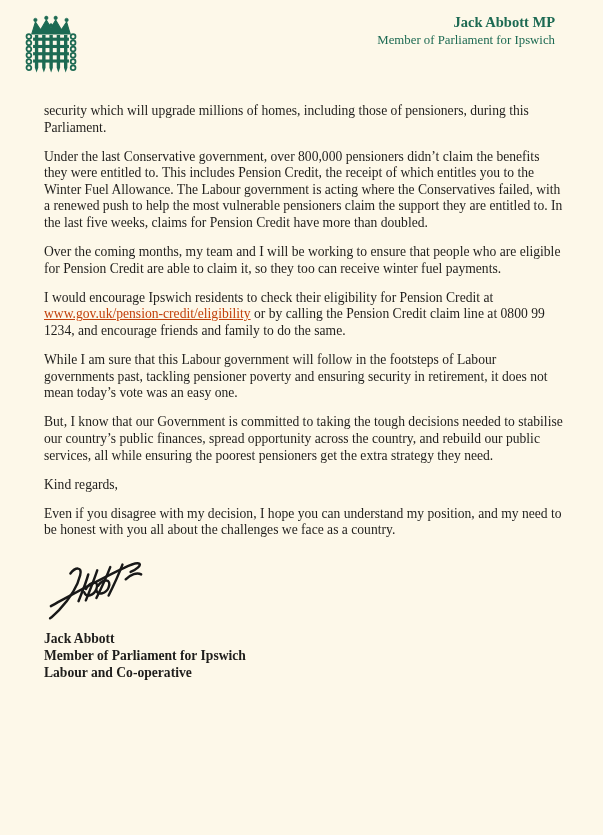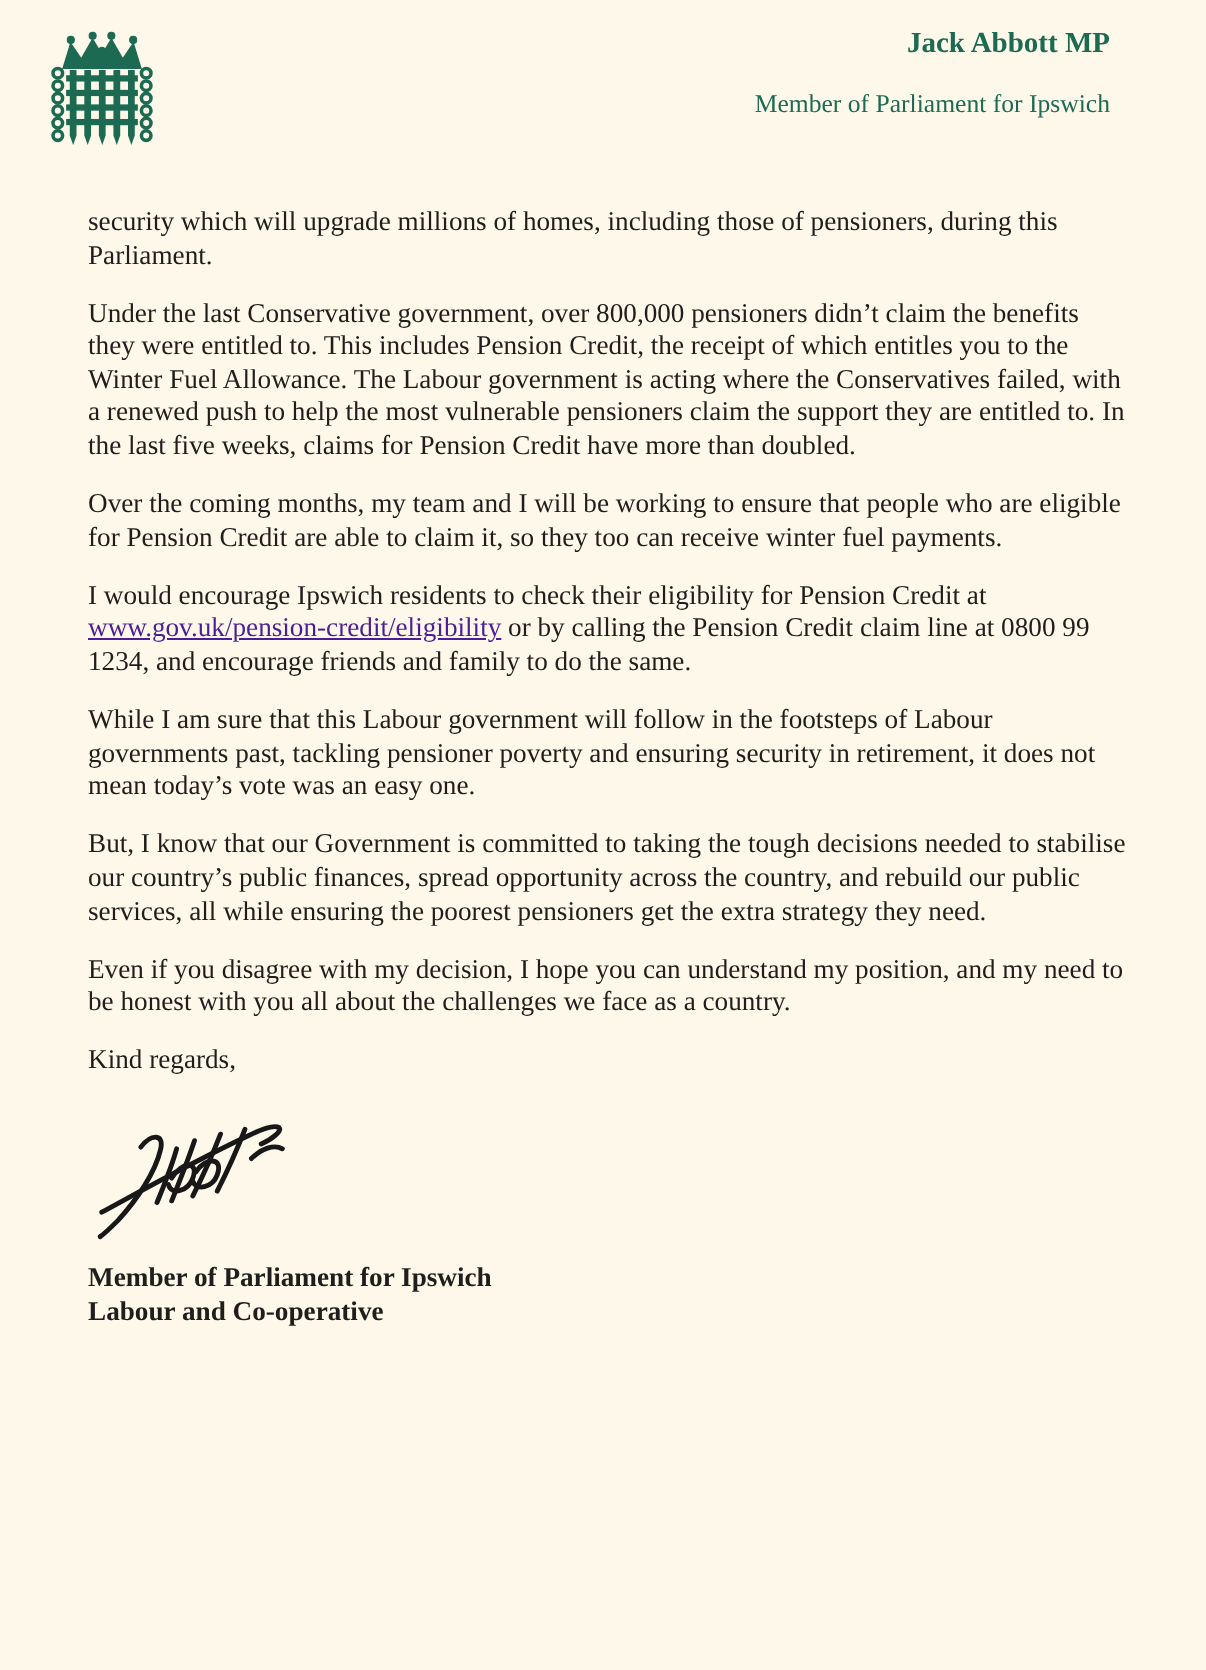--- a/index.html
+++ b/index.html
@@ -29,39 +29,39 @@
     position: absolute;
     top: 15px;
     right: 48px;
     text-align: right;
     color: #1d6a53;
     line-height: 15.5px;
   }
   .letterhead .lh-name {
     font-weight: bold;
     font-size: 14.5px;
-    margin-bottom: 14px;
+    margin-bottom: 2px;
   }
   .letterhead .lh-line {
     font-size: 12.8px;
   }
   
   .letter-body {
     position: absolute;
     left: 44px;
     top: 103px;
     width: 521px;
     font-size: 13.6px;
     line-height: 16.6px;
   }
   .letter-body p {
     margin: 0 0 12.5px 0;
   }
   .letter-body a.inline-link {
-    color: #4c1d95;
+    color: #c2410c;
     text-decoration: underline;
     cursor: pointer;
   }
   
   .signature {
     width: 122px;
     height: 72px;
     margin: 2px 0 8px 2px;
   }
   .signature svg { width: 100%; height: 100%; display: block; }
@@ -123,22 +123,22 @@
     <div class="lh-line">Member of Parliament for Ipswich</div>
   </div>
 
   <div class="letter-body">
     <p>security which will upgrade millions of homes, including those of pensioners, during this Parliament.</p>
     <p>Under the last Conservative government, over 800,000 pensioners didn’t claim the benefits they were entitled to. This includes Pension Credit, the receipt of which entitles you to the Winter Fuel Allowance. The Labour government is acting where the Conservatives failed, with a renewed push to help the most vulnerable pensioners claim the support they are entitled to. In the last five weeks, claims for Pension Credit have more than doubled.</p>
     <p>Over the coming months, my team and I will be working to ensure that people who are eligible for Pension Credit are able to claim it, so they too can receive winter fuel payments.</p>
     <p><span>I would encourage Ipswich residents to check their eligibility for Pension Credit at </span><a class="inline-link" href="#">www.gov.uk/pension-credit/eligibility</a><span> or by calling the Pension Credit claim line at 0800 99 1234, and encourage friends and family to do the same.</span></p>
     <p>While I am sure that this Labour government will follow in the footsteps of Labour governments past, tackling pensioner poverty and ensuring security in retirement, it does not mean today’s vote was an easy one.</p>
     <p>But, I know that our Government is committed to taking the tough decisions needed to stabilise our country’s public finances, spread opportunity across the country, and rebuild our public services, all while ensuring the poorest pensioners get the extra strategy they need.</p>
+    <p>Kind regards,</p>
     <p>Even if you disagree with my decision, I hope you can understand my position, and my need to be honest with you all about the challenges we face as a country.</p>
-    <p>Kind regards,</p>
 
     <div class="signature">
       <svg viewBox="0 0 150 85" xmlns="http://www.w3.org/2000/svg">
         <g fill="none" stroke="#181818" stroke-width="3" stroke-linecap="round" stroke-linejoin="round">
 
           <path d="M6 66 C30 53 62 35 96 19 C104 15 112 12 115 14 C117 16 111 21 104 24"></path>
 
           <path d="M30 26 C36 18 45 17 42 28 C39 41 28 58 16 71 C12 75 8 79 5 81"></path>
 
           <path d="M52 27 C49 38 44 50 40 60"></path>
@@ -147,18 +147,19 @@
           <path d="M79 18 C74 31 67 46 62 56"></path>
           <path d="M64 41 C70 32 81 32 77 43 C74 51 64 53 62 47"></path>
           <path d="M94 15 C89 28 82 43 77 53"></path>
 
           <path d="M98 33 C104 27 112 24 117 27"></path>
         </g>
       </svg>
     </div>
 
     <div class="signoff">
+      <div>Jack Abbott</div>
       <div>Member of Parliament for Ipswich</div>
       <div>Labour and Co-operative</div>
     </div>
   </div>
 
 </div>
 
 </body></html>

